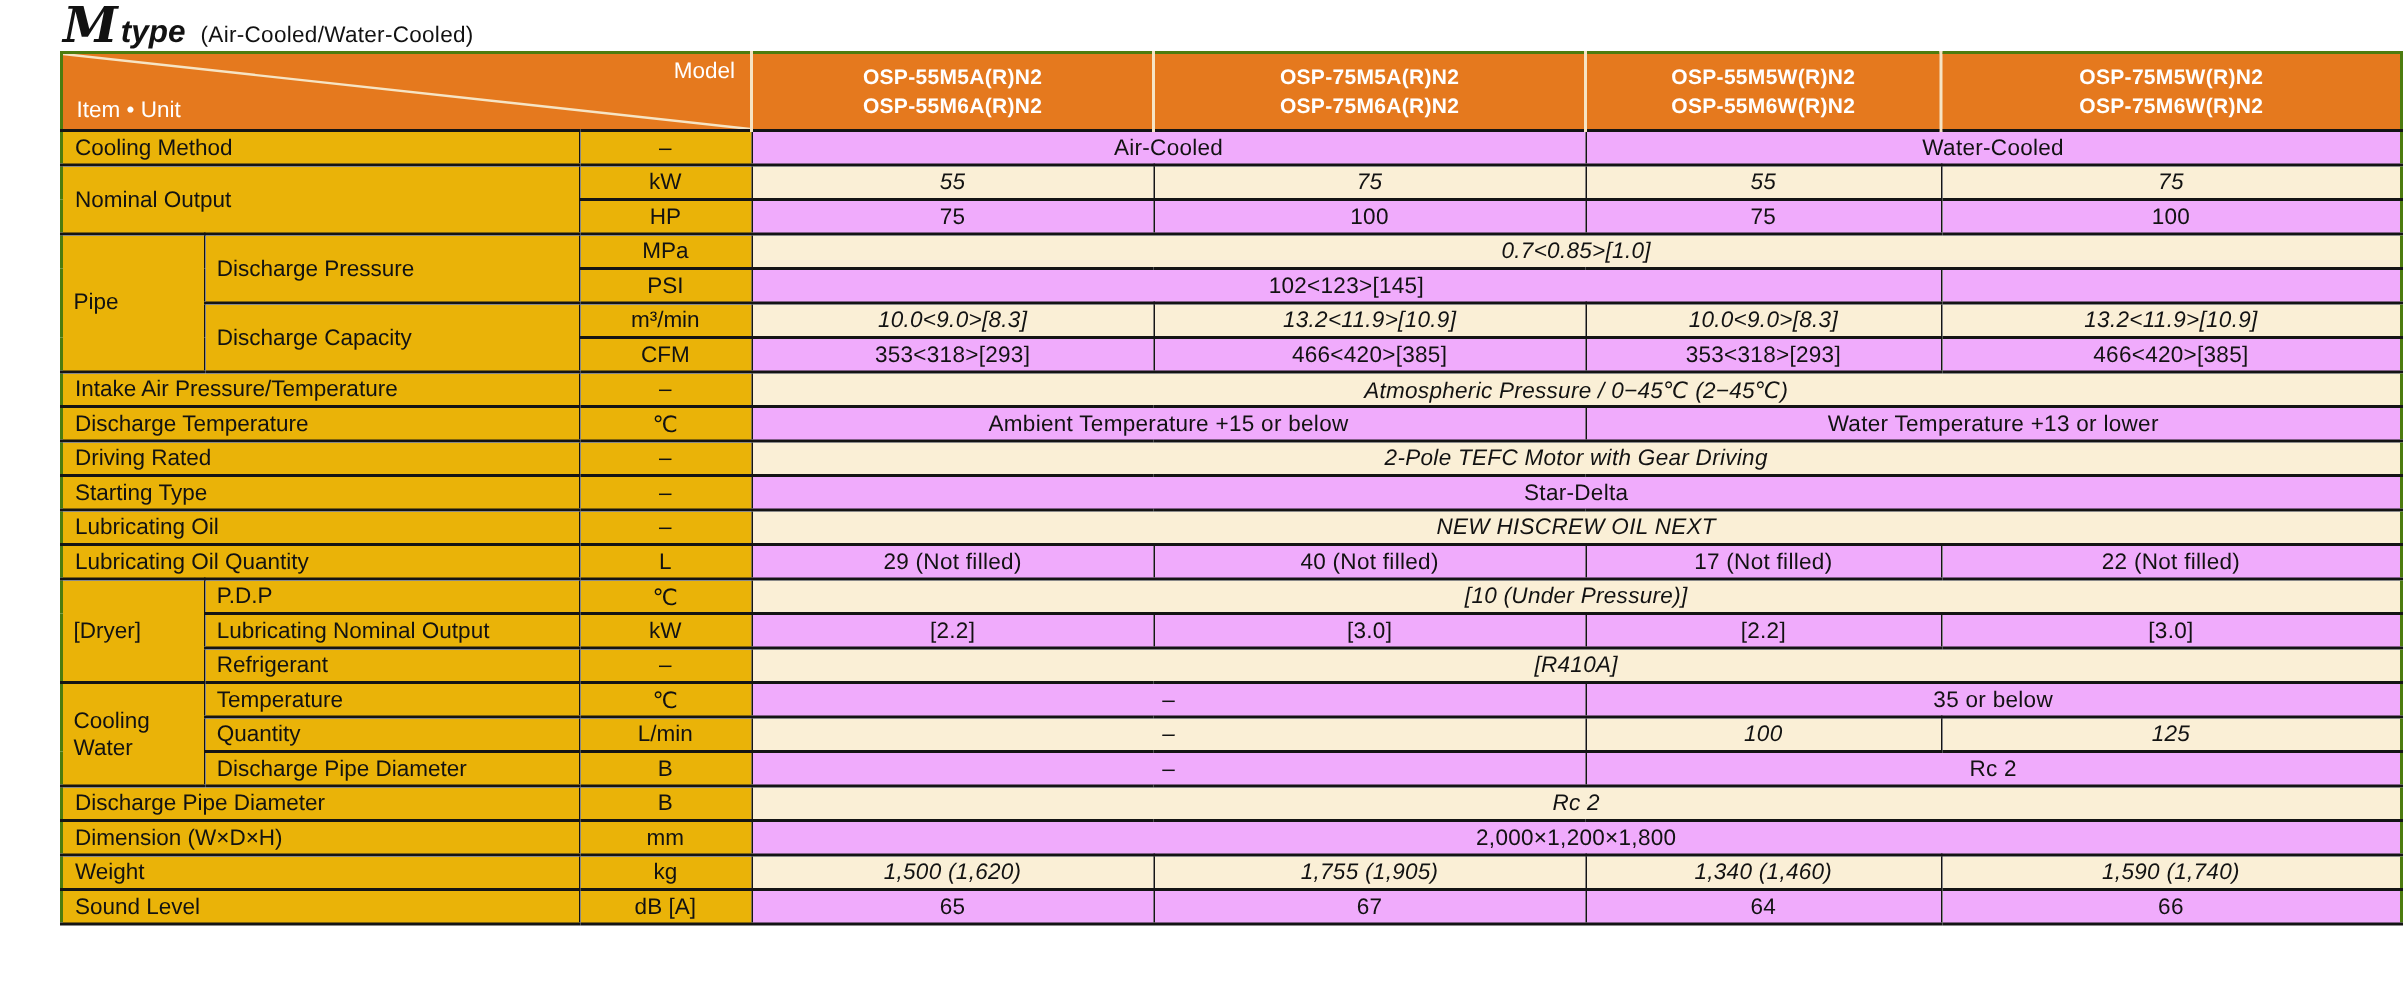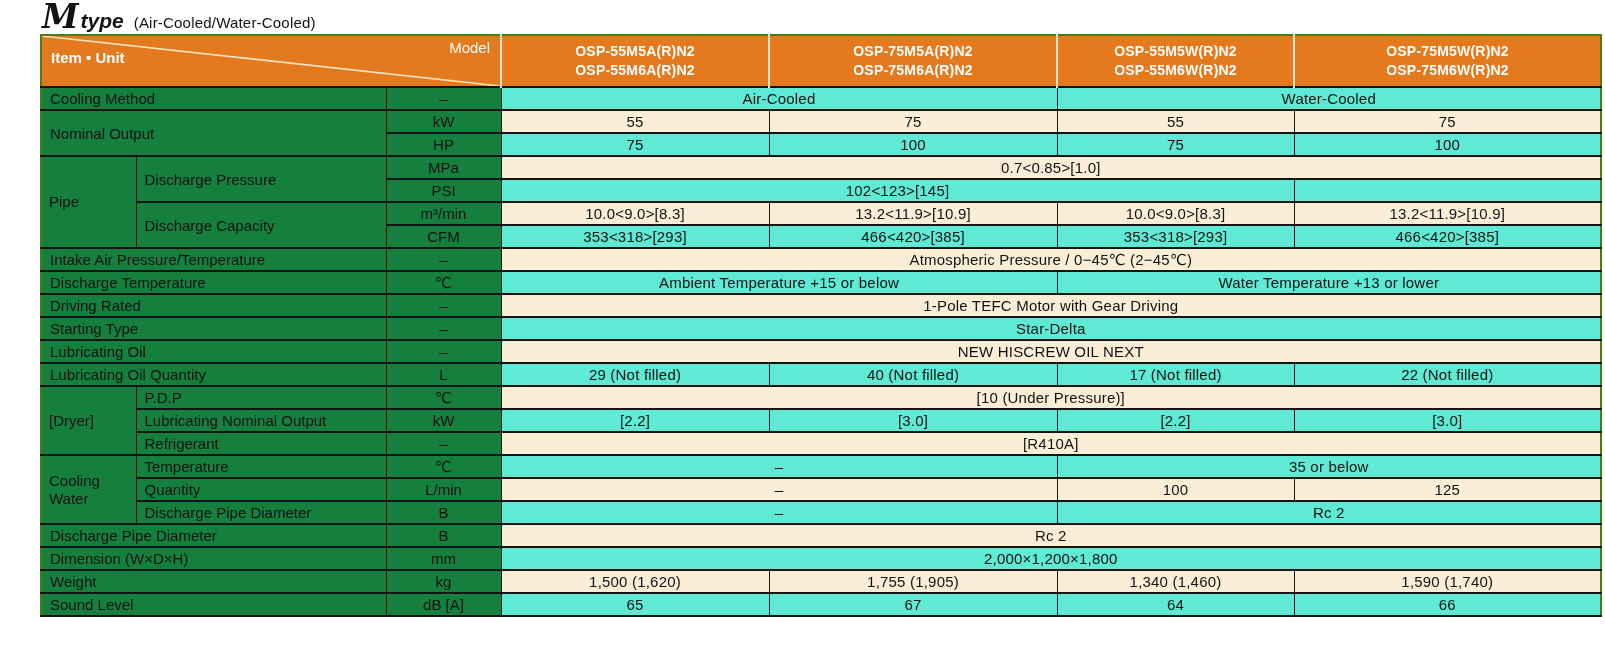--- a/index.html
+++ b/index.html
@@ -34,31 +34,31 @@
     height:50px;padding:0;vertical-align:middle;text-align:center;
   }
   th.model-cell{border-left:2px solid #F6E4C4;}
   .model-line{display:block;line-height:1.35;font-size:14px;letter-spacing:.2px;}
   th.diag-cell{position:relative;}
   .diag-svg{position:absolute;left:0;top:0;width:100%;height:100%;}
   .diag-model{
     position:absolute;top:3px;right:10px;font-weight:normal;font-size:15px;
   }
   .diag-item{
-    position:absolute;bottom:20px;left:9px;font-weight:bold;font-size:15px;
+    position:absolute;bottom:4px;left:9px;font-weight:normal;font-size:15px;
   }
   tbody td{
     height:23px;padding:0 6px;box-sizing:border-box;
     border:1px solid #141414;
     border-top-width:2px;border-bottom-width:2px;
     vertical-align:middle;overflow:hidden;white-space:nowrap;
   }
-  tr.cream td.data-cell{background:#FAEFD6;}
-  tr.white td.data-cell{background:#5eead4;}
-  td.group-cell,td.label-cell,td.unit-cell{background:#15803d;}
+  tr.cream td.data-cell{background:#FAEFD6;font-style:italic;}
+  tr.white td.data-cell{background:#f0abfc;}
+  td.group-cell,td.label-cell,td.unit-cell{background:#eab308;}
   td.group-cell{text-align:left;padding-left:7px;white-space:normal;line-height:1.15;}
   td.label-cell{text-align:left;padding-left:8px;}
   td.unit-cell{text-align:center;}
   td.data-cell{text-align:center;letter-spacing:.2px;}
 </style>
 </head>
 <body>
 
 <div class="title-bar">
   <span class="title-m">M</span>
@@ -158,21 +158,21 @@
       </tr>
       <tr class="white">
         <td class="label-cell" colspan="2" rowspan="1">Discharge Temperature</td>
         <td class="unit-cell">℃</td>
         <td class="data-cell" colspan="2">Ambient Temperature +15 or below</td>
         <td class="data-cell" colspan="2">Water Temperature +13 or lower</td>
       </tr>
       <tr class="cream">
         <td class="label-cell" colspan="2" rowspan="1">Driving Rated</td>
         <td class="unit-cell">–</td>
-        <td class="data-cell" colspan="4">1-Pole TEFC Motor with Gear Driving</td>
+        <td class="data-cell" colspan="4">2-Pole TEFC Motor with Gear Driving</td>
       </tr>
       <tr class="white">
         <td class="label-cell" colspan="2" rowspan="1">Starting Type</td>
         <td class="unit-cell">–</td>
         <td class="data-cell" colspan="4">Star-Delta</td>
       </tr>
       <tr class="cream">
         <td class="label-cell" colspan="2" rowspan="1">Lubricating Oil</td>
         <td class="unit-cell">–</td>
         <td class="data-cell" colspan="4">NEW HISCREW OIL NEXT</td>

